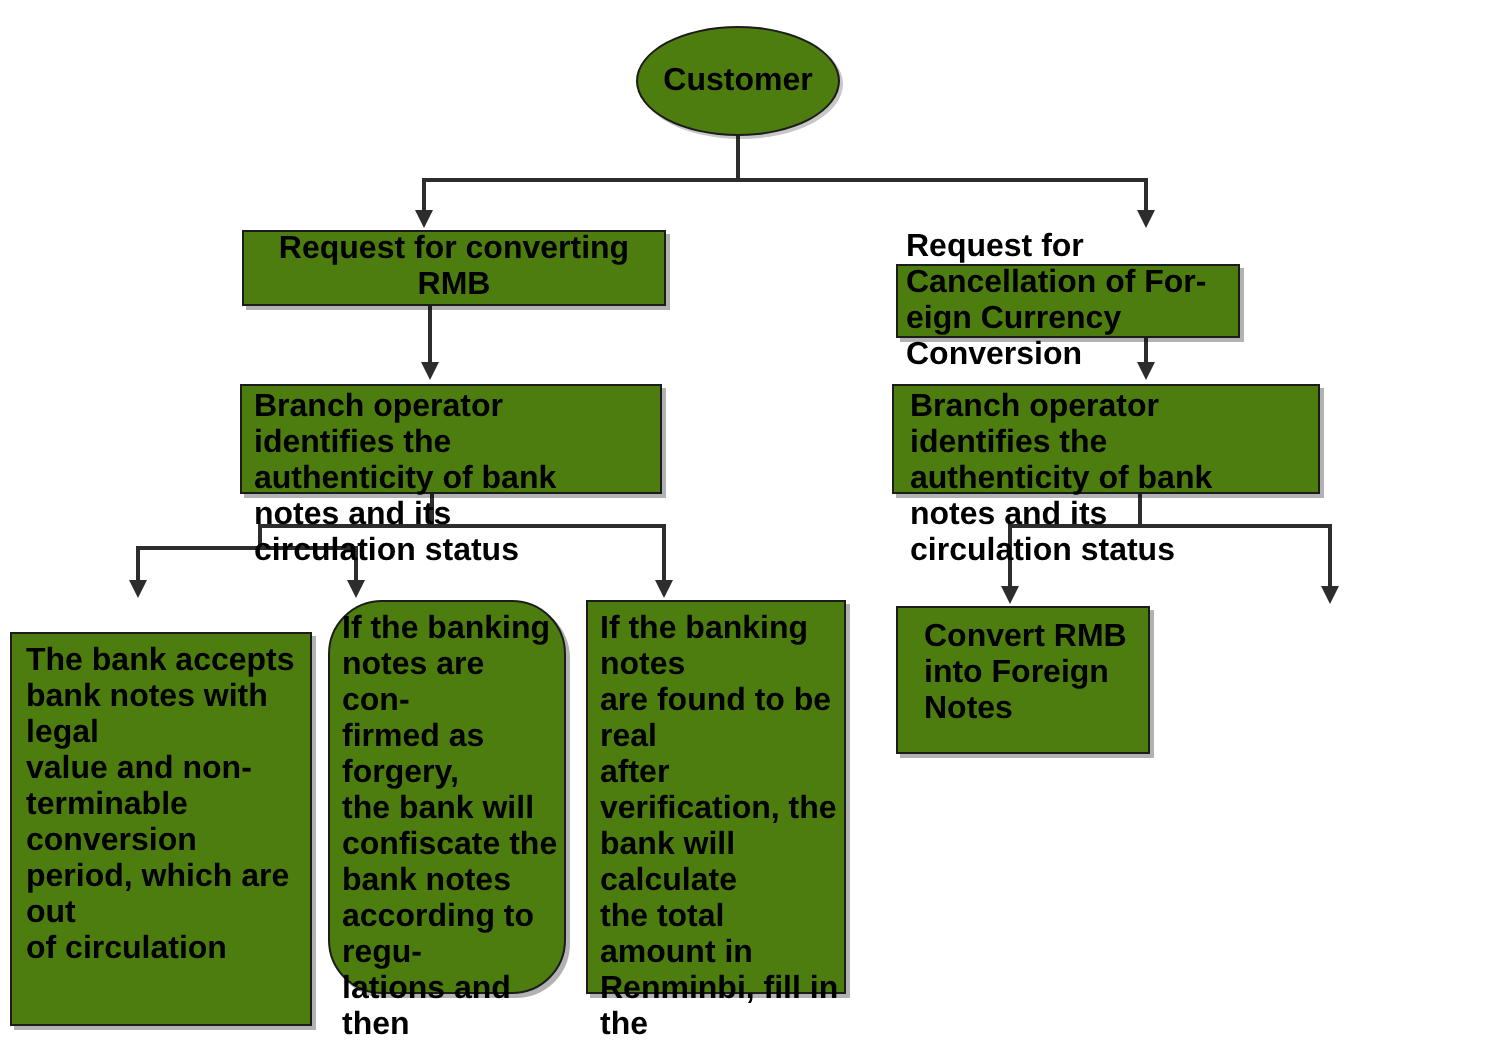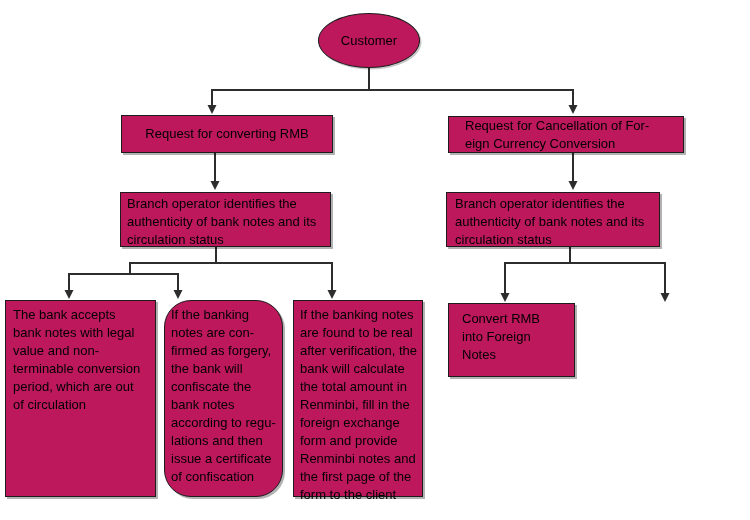--- a/index.html
+++ b/index.html
@@ -2,23 +2,23 @@
 <html><head>
 <meta charset="utf-8">
 <style>
   html,body{margin:0;padding:0;background:#ffffff;}
   .canvas{
     position:relative;width:750px;height:520px;background:#ffffff;
     font-family:"Liberation Sans", sans-serif;color:#000;overflow:hidden;
   }
   .connectors{position:absolute;left:0;top:0;pointer-events:none;}
   .node{
-    position:absolute;background:#be185d;border:1.5px solid #1c1c1c;
+    position:absolute;background:#4d7c0f;border:1.5px solid #1c1c1c;
     box-shadow:2px 2px 0 rgba(0,0,0,0.30);
-    font-size:13px;line-height:18px;white-space:pre-line;box-sizing:border-box;
+    font-size:16px;line-height:18px;white-space:pre-line;box-sizing:border-box;font-weight:bold;
   }
   .ellipse{
     border-radius:50%;display:flex;align-items:center;justify-content:center;
     box-shadow:1.5px 1.5px 0 rgba(0,0,0,0.22);
   }
   .center-text{display:flex;align-items:center;justify-content:center;text-align:center;}
   .vcenter-left{display:flex;align-items:center;text-align:left;}
 </style>
 </head>
 <body>
@@ -69,32 +69,32 @@
       <polygon points="327.5,290 336.5,290 332,299"></polygon>
       <polygon points="500.5,293 509.5,293 505,302"></polygon>
       <polygon points="660.5,293 669.5,293 665,302"></polygon>
     </g>
   </svg>
 
   <div class="node ellipse" style="left:318px;top:13px;width:102px;height:55px;">Customer</div>
 
   <div class="node center-text" style="left:121px;top:115px;width:212px;height:38px;">Request for converting RMB</div>
 
-  <div class="node vcenter-left" style="left:448px;top:116px;width:236px;height:37px;padding:0 6px 0 16px;">Request for Cancellation of For-
+  <div class="node vcenter-left" style="left:448px;top:132px;width:172px;height:37px;padding:0 6px 0 4px;">Request for Cancellation of For-
 eign Currency Conversion</div>
 
   <div class="node" style="left:120px;top:192px;width:211px;height:55px;padding:2px 6px 0 6px;">Branch operator identifies the
 authenticity of bank notes and its
 circulation status</div>
 
   <div class="node" style="left:446px;top:192px;width:214px;height:55px;padding:2px 6px 0 8px;">Branch operator identifies the
 authenticity of bank notes and its
 circulation status</div>
 
-  <div class="node" style="left:5px;top:300px;width:151px;height:197px;padding:5px 2px 0 7px;">The bank accepts
+  <div class="node" style="left:5px;top:316px;width:151px;height:197px;padding:5px 2px 0 7px;">The bank accepts
 bank notes with legal
 value and non-
 terminable conversion
 period, which are out
 of circulation</div>
 
   <div class="node" style="left:164px;top:300px;width:119px;height:197px;padding:5px 2px 0 6px;border-radius:27px;">If the banking
 notes are con-
 firmed as forgery,
 the bank will

